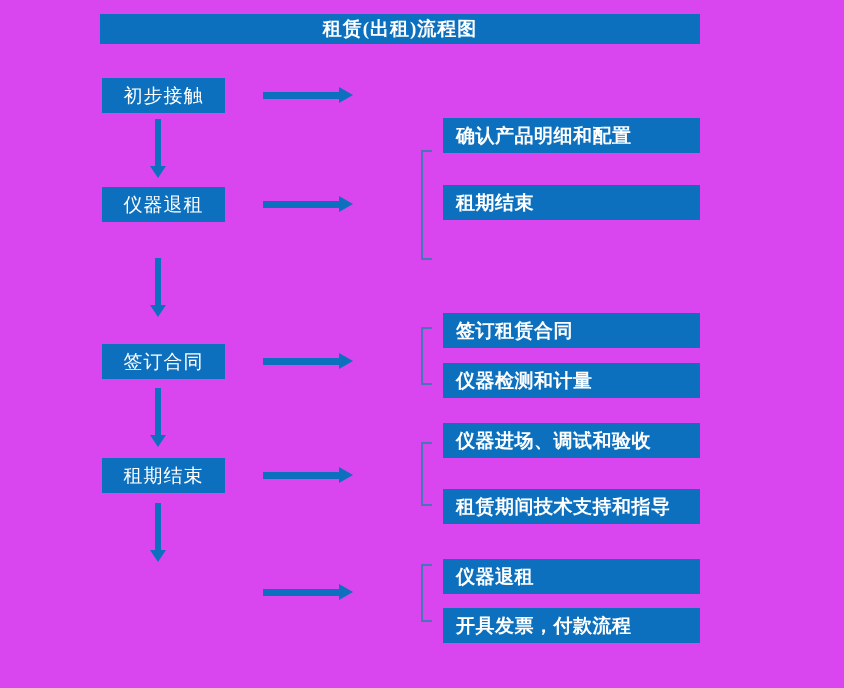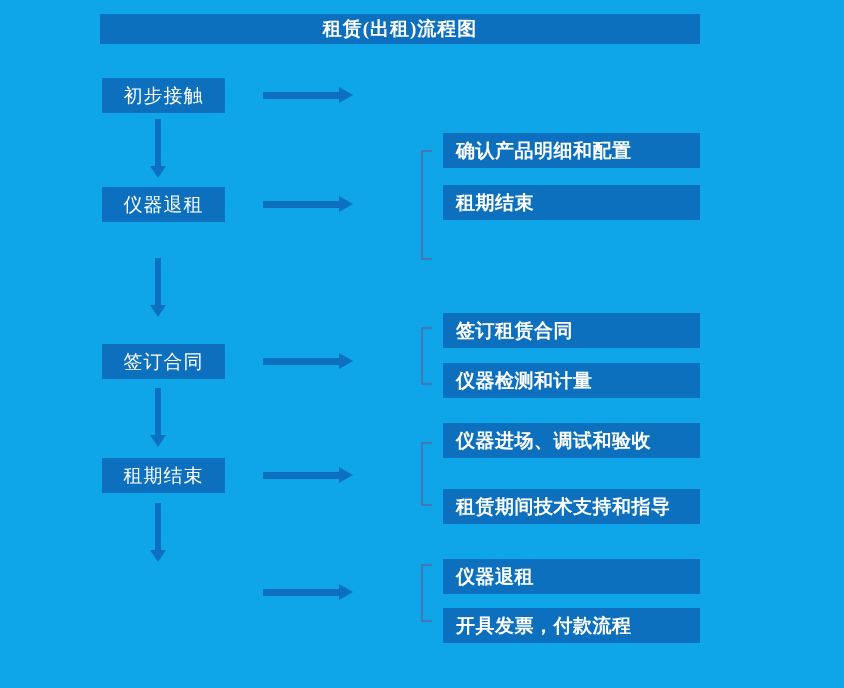--- a/index.html
+++ b/index.html
@@ -5,21 +5,21 @@
   html, body {
     margin: 0;
     padding: 0;
     background: #ffffff;
     font-family: "Liberation Serif", serif;
   }
   .canvas {
     position: relative;
     width: 844px;
     height: 688px;
-    background: #0ea5e9;
+    background: #d946ef;
     overflow: hidden;
   }
   .title-bar {
     position: absolute;
     left: 100px;
     top: 14px;
     width: 600px;
     height: 30px;
     background: #0d70be;
     color: #ffffff;
@@ -125,21 +125,21 @@
 
 <div class="canvas">
 
   <div class="title-bar">租赁(出租)流程图</div>
 
   <div class="step-box" style="top:78px">初步接触</div>
   <div class="step-box" style="top:187px">仪器退租</div>
   <div class="step-box" style="top:344px">签订合同</div>
   <div class="step-box" style="top:458px">租期结束</div>
 
-  <div class="detail-box" style="top:133px">确认产品明细和配置</div>
+  <div class="detail-box" style="top:118px">确认产品明细和配置</div>
   <div class="detail-box" style="top:185px">租期结束</div>
   <div class="detail-box" style="top:313px">签订租赁合同</div>
   <div class="detail-box" style="top:363px">仪器检测和计量</div>
   <div class="detail-box" style="top:423px">仪器进场、调试和验收</div>
   <div class="detail-box" style="top:489px">租赁期间技术支持和指导</div>
   <div class="detail-box" style="top:559px">仪器退租</div>
   <div class="detail-box" style="top:608px">开具发票，付款流程</div>
 
   <div class="h-arrow" style="top:87px">
     <div class="shaft"></div>

